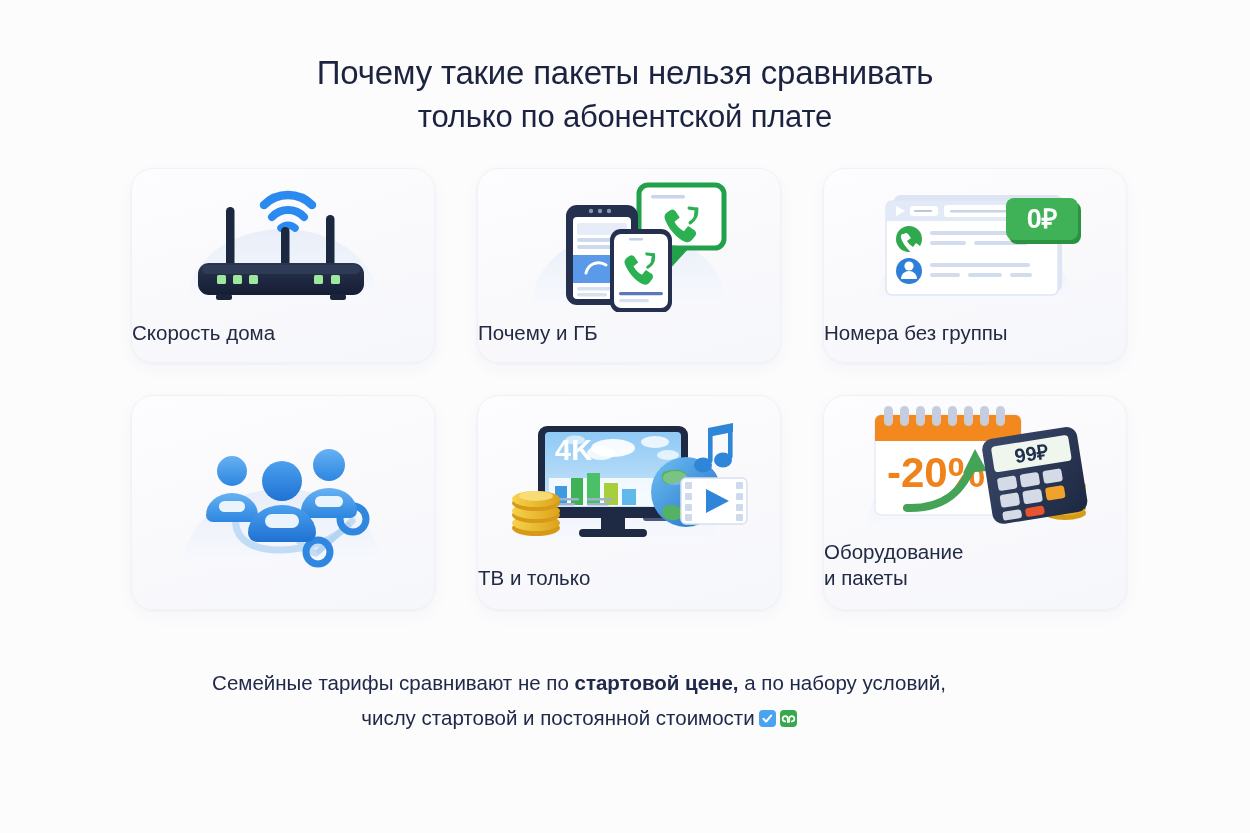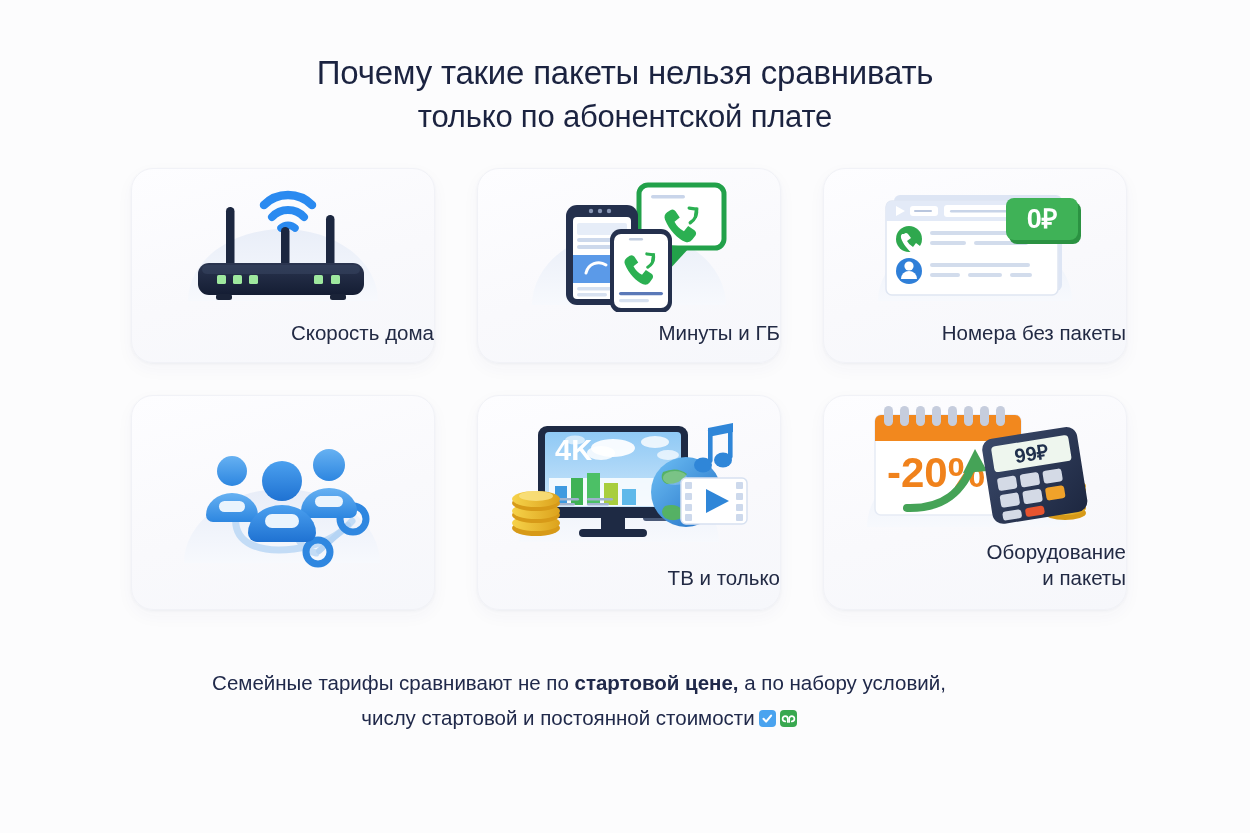--- a/index.html
+++ b/index.html
@@ -42,21 +42,21 @@
     overflow:hidden;
   }
   .art{
     position:relative;
     width:100%;flex:1 1 auto;
     display:flex;align-items:center;justify-content:center;
   }
   .art svg{display:block;}
   .card-label{
     width:100%;
-    text-align:right;
+    text-align:left;
     color:#222a44;
     font-size:20.5px;
     line-height:1.28;
     padding-bottom:16px;
     white-space:pre-line;
   }
   .card.tall .card-label{padding-bottom:18px;}
 
   
   .footer{
@@ -169,21 +169,21 @@
             <g transform="translate(110,75) scale(0.95)">
               <path d="M6 4 a4 4 0 0 1 5 1 l4 6 -5 4 a20 20 0 0 0 9 9 l4 -5 6 4 a4 4 0 0 1 1 5 l-3 4 a6 6 0 0 1 -7 2 C13 31 5 23 1 13 a6 6 0 0 1 2 -7 Z" fill="#2bb052"></path>
               <path d="M24 2 l7 1 -1 7" fill="none" stroke="#2bb052" stroke-width="3.2" stroke-linecap="round"></path>
               <path d="M31 3 a13 13 0 0 1 -6 13" fill="none" stroke="#2bb052" stroke-width="3.2" stroke-linecap="round"></path>
             </g>
             <rect x="105" y="115" width="44" height="3.2" rx="1.6" fill="#5b79b8"></rect>
             <rect x="105" y="122" width="30" height="3.2" rx="1.6" fill="#d7e1f0"></rect>
           </g>
         </svg>
       </div>
-      <div class="card-label">Минуты и ГБ</div>
+      <div class="card-label">Почему и ГБ</div>
     </div>
 
     <div class="card">
       <div class="art">
         <svg width="235" height="130" viewBox="0 0 235 130">
           <defs>
             <linearGradient id="hill3" x1="0" y1="0" x2="0" y2="1">
               <stop offset="0" stop-color="#e9eef8"></stop>
                 <stop offset="1" stop-color="#f7f9fd"></stop>
             </linearGradient>
@@ -213,21 +213,21 @@
           <rect x="72" y="84" width="100" height="4" rx="2" fill="#d2dcec"></rect>
           <rect x="72" y="94" width="30" height="4" rx="2" fill="#d2dcec"></rect>
           <rect x="110" y="94" width="34" height="4" rx="2" fill="#d2dcec"></rect>
           <rect x="152" y="94" width="22" height="4" rx="2" fill="#d2dcec"></rect>
 
           <rect x="151" y="23" width="72" height="42" rx="8" fill="#2b9242"></rect>
           <rect x="148" y="19" width="72" height="42" rx="8" fill="#3fb257"></rect>
           <text x="184" y="49" text-anchor="middle" font-family="'Liberation Sans',sans-serif" font-size="27" font-weight="bold" fill="#ffffff">0₽</text>
         </svg>
       </div>
-      <div class="card-label">Номера без пакеты</div>
+      <div class="card-label">Номера без группы</div>
     </div>
 
     <div class="card tall">
       <div class="art">
         <svg width="235" height="140" viewBox="0 0 235 140">
           <defs>
             <linearGradient id="hill4" x1="0" y1="0" x2="0" y2="1">
               <stop offset="0" stop-color="#e8edf8"></stop>
                 <stop offset="1" stop-color="#f7f9fd"></stop>
             </linearGradient>

